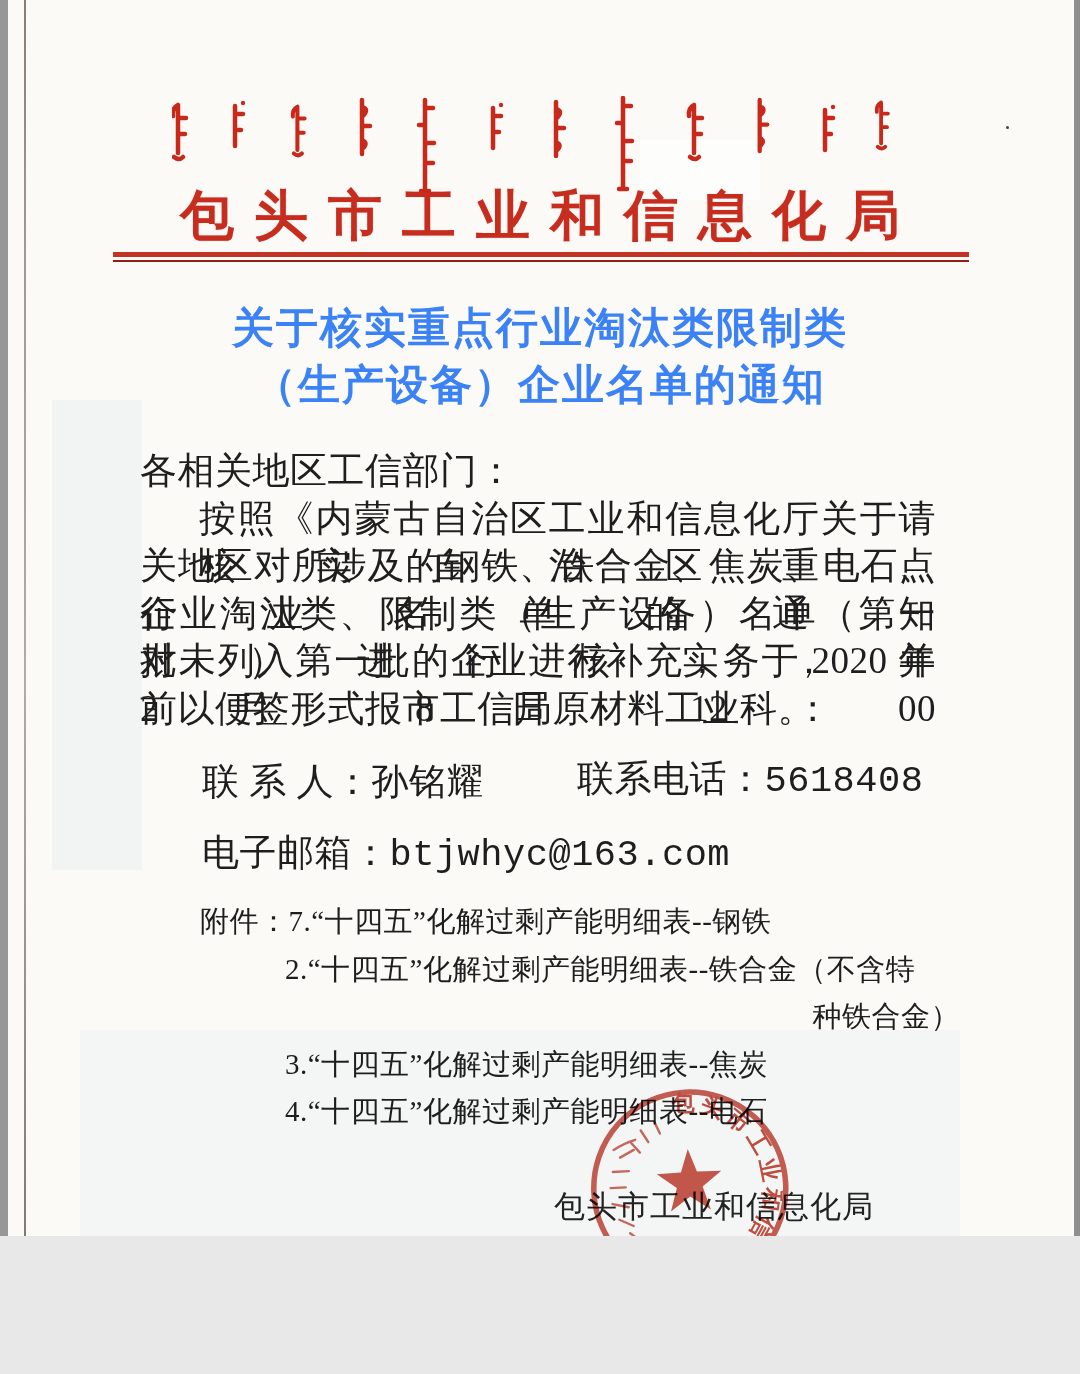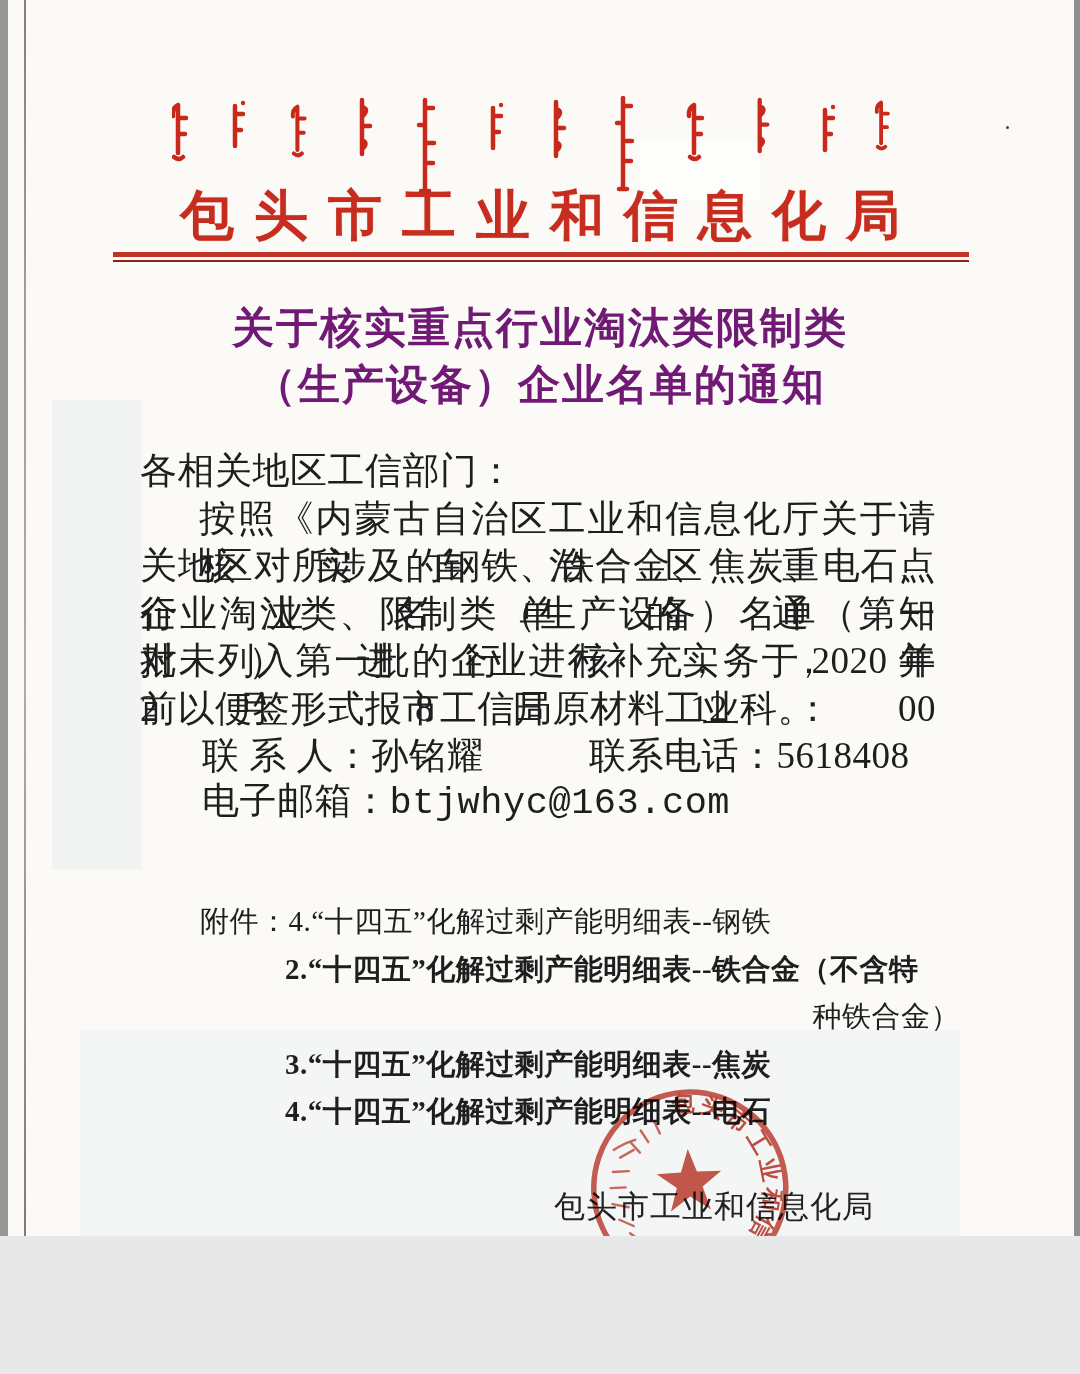--- a/index.html
+++ b/index.html
@@ -33,41 +33,41 @@
   .rule{position:absolute;left:113px;width:856px;}
   .rule .thick{height:5px;background:#c03325;}
   .rule .thin{height:2px;background:#8e2017;}
   .rule.top{top:252px;}
   .rule.top .thick{margin-bottom:3px;}
   .rule.bottom{top:1313px;}
   .rule.bottom .thin{margin-bottom:3px;}
 
   .doc-title{
     position:absolute;left:0;right:0;top:300px;text-align:center;
-    font-size:42px;font-weight:700;color:#701a75;line-height:57px;
+    font-size:42px;font-weight:700;color:#3b82f6;line-height:57px;
     letter-spacing:2px;
   }
   .body-block{
     position:absolute;left:140px;top:447px;width:796px;
     font-size:37px;line-height:47.5px;letter-spacing:.5px;
     color:#1e1e1e;
   }
   .bline{height:47.5px;white-space:nowrap;}
   .bline.just{white-space:normal;text-align:justify;text-align-last:justify;}
   .bline.indent{padding-left:59px;}
-  .contact-row{position:relative;height:47.5px;}
+  .contact-row{position:relative;height:47.5px;margin-top:26px;}
   .c-person{position:absolute;left:62px;}
-  .c-phone{position:absolute;left:449px;}
+  .c-phone{position:absolute;left:437px;font-family:Liberation Mono, monospace;}
   .c-email{position:absolute;left:62px;font-family:Liberation Mono, monospace;}
   .att-block{
     position:absolute;left:140px;top:898px;width:820px;
     font-size:29px;line-height:47.5px;color:#1e1e1e;letter-spacing:.5px;
   }
   .a-first{padding-left:60px;}
-  .a-item{padding-left:145px;font-weight:bold;}
+  .a-item{padding-left:145px;}
   .a-cont{padding-left:188px;text-align:right;}
   .sig-org{top:1186px;left:554px;font-size:31px;letter-spacing:1px;position:absolute;white-space:nowrap;}
   .sig-date{top:1234px;left:592px;font-size:29px;letter-spacing:2px;position:absolute;white-space:nowrap;text-decoration:underline;}
 
   .seal{
     position:absolute;left:578px;top:1084px;width:224px;height:216px;
     opacity:.88;mix-blend-mode:multiply;transform:rotate(-3deg);
   }
   .speck{position:absolute;border-radius:50%;background:#4a4340;}
 </style>
@@ -137,21 +137,21 @@
     <div class="contact-row">
       <span class="c-person"><span>联 系 人：</span><span>孙铭耀</span></span>
       <span class="c-phone"><span>联系电话：</span><span>5618408</span></span>
     </div>
     <div class="contact-row">
       <span class="c-email"><span>电子邮箱：</span><span>btjwhyc@163.com</span></span>
     </div>
   </div>
 
   <div class="att-block">
-    <div class="a-first"><span>附件：</span><span>4.“十四五”化解过剩产能明细表--钢铁</span></div>
+    <div class="a-first"><span>附件：</span><span>7.“十四五”化解过剩产能明细表--钢铁</span></div>
     <div class="a-item">2.“十四五”化解过剩产能明细表--铁合金（不含特</div>
     <div class="a-cont">种铁合金）</div>
     <div class="a-item">3.“十四五”化解过剩产能明细表--焦炭</div>
     <div class="a-item">4.“十四五”化解过剩产能明细表--电石</div>
   </div>
 
   <div class="sig-org">包头市工业和信息化局</div>
   <div class="sig-date">2021 年 2 月 7 日</div>
 
   <svg class="seal" viewBox="0 0 224 216">

